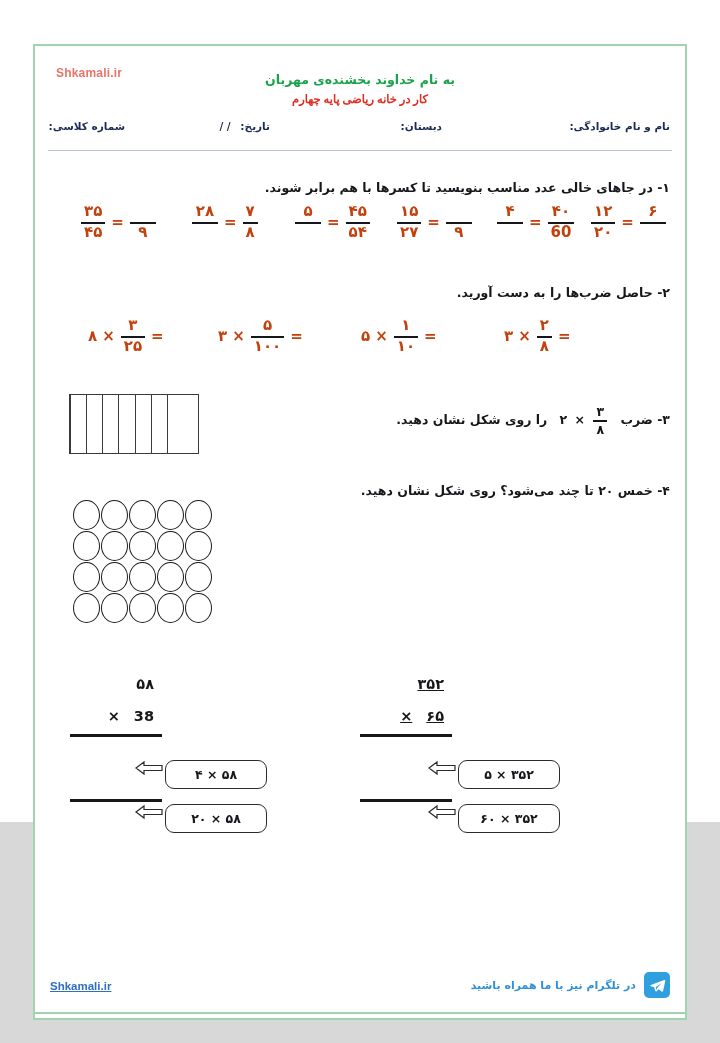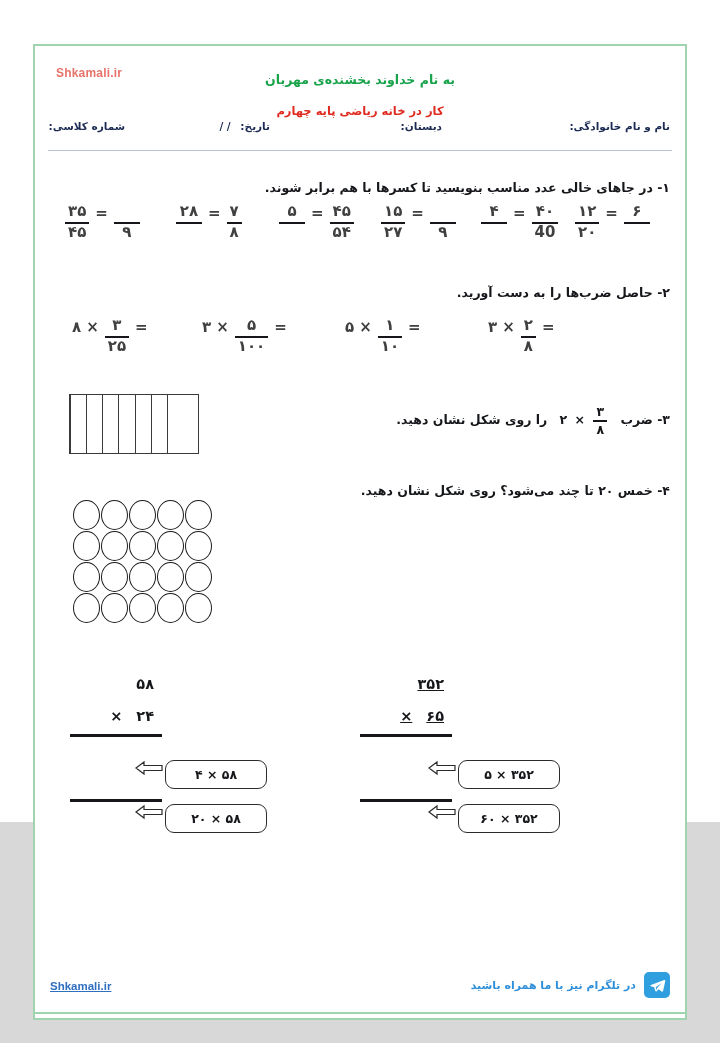--- a/index.html
+++ b/index.html
@@ -48,25 +48,26 @@
     left: 0; right: 0;
     top: 72px;
     text-align: center;
     font-size: 12.5px;
     font-weight: bold;
     color: #18a24a;
   }
   .worksheet-title {
     position: absolute;
     left: 0; right: 0;
-    top: 104px;
+    top: 92px;
     text-align: center;
     font-size: 11.5px;
     font-weight: bold;
     color: #e02b20;
+    font-family: Liberation Serif, serif;
   }
   .info-row {
     position: absolute;
     left: 50px;
     top: 120px;
     width: 620px;
     height: 18px;
     font-size: 10.5px;
     font-weight: bold;
     color: #1a2a52;
@@ -126,24 +127,25 @@
   .frac .den { display: block; padding: 0 3px; }
   .frac.blank .num, .frac.blank .den { min-width: 20px; }
   .frac.blank .num:empty::before,
   .frac.blank .den:empty::before { content: "\00a0"; }
 
   .eq-row {
     position: absolute;
     direction: ltr;
     font-size: 15px;
     font-weight: bold;
-    color: #404040;
+    color: #c2410c;
     white-space: nowrap;
     display: flex;
-    align-items: flex-start;
+    align-items: center;
+    margin-left: 16px;
   }
   .eq-row .op {
     padding: 0 5px;
     font-size: 15px;
   }
 
   
   .q1-eqs { position: absolute; top: 204px; left: 50px; width: 620px; height: 56px; }
   .q1-eqs .eq-row { top: 0; }
   .q2-eqs { position: absolute; top: 318px; left: 50px; width: 620px; height: 50px; }
@@ -367,21 +369,21 @@
       <div class="eq-row" style="left: 430px;">
         <span class="frac blank">
           <span class="num">۴</span>
           <span class="bar"></span>
           <span class="den">&nbsp;</span>
         </span>
         <span class="op">=</span>
         <span class="frac">
           <span class="num">۴۰</span>
           <span class="bar"></span>
-          <span class="den">40</span>
+          <span class="den">60</span>
         </span>
       </div>
       <div class="eq-row" style="left: 524px;">
         <span class="frac">
           <span class="num">۱۲</span>
           <span class="bar"></span>
           <span class="den">۲۰</span>
         </span>
         <span class="op">=</span>
         <span class="frac blank">
@@ -498,21 +500,21 @@
     <div class="m-bot">
       <span class="x">×</span><span>۶۵</span>
     </div>
     <div class="rule"></div>
     <div class="rule2"></div>
   </div>
 
   <div class="mult m-left">
     <div class="m-top">۵۸</div>
     <div class="m-bot">
-      <span class="x">×</span><span>۲۴</span>
+      <span class="x">×</span><span>38</span>
     </div>
     <div class="rule"></div>
     <div class="rule2"></div>
   </div>
 
   <div class="hint h-r1">
     <span class="arrow">
       <svg width="28" height="16" viewBox="0 0 28 16">
           <path d="M1 8 L9 2 L9 5.5 L27 5.5 L27 10.5 L9 10.5 L9 14 Z" fill="#fff" stroke="#2b2b2b" stroke-width="1.2"></path>
         </svg>

